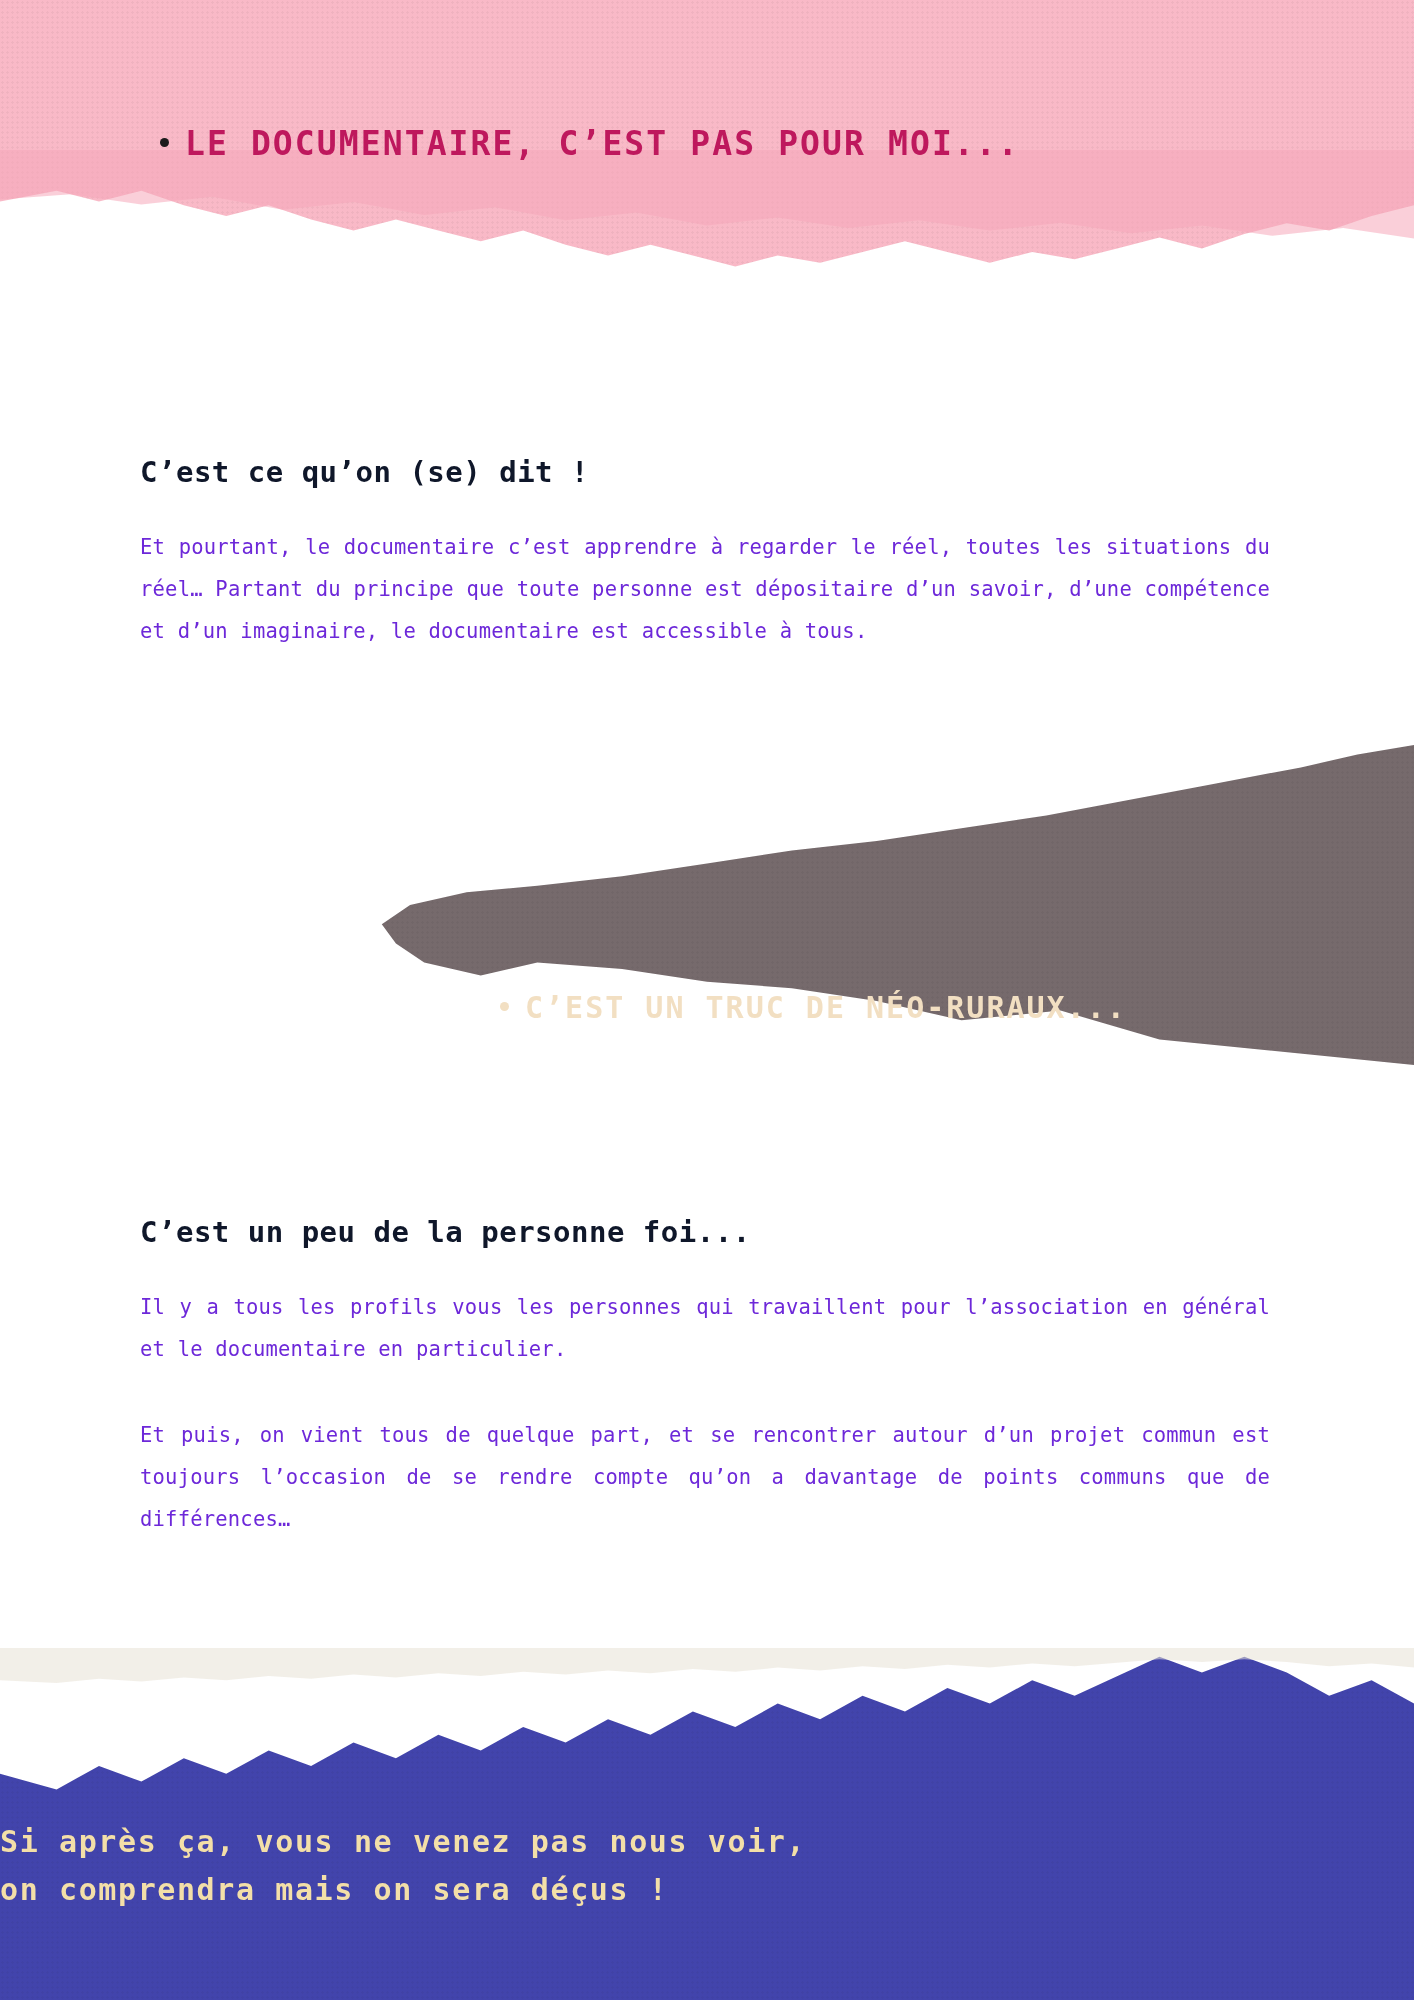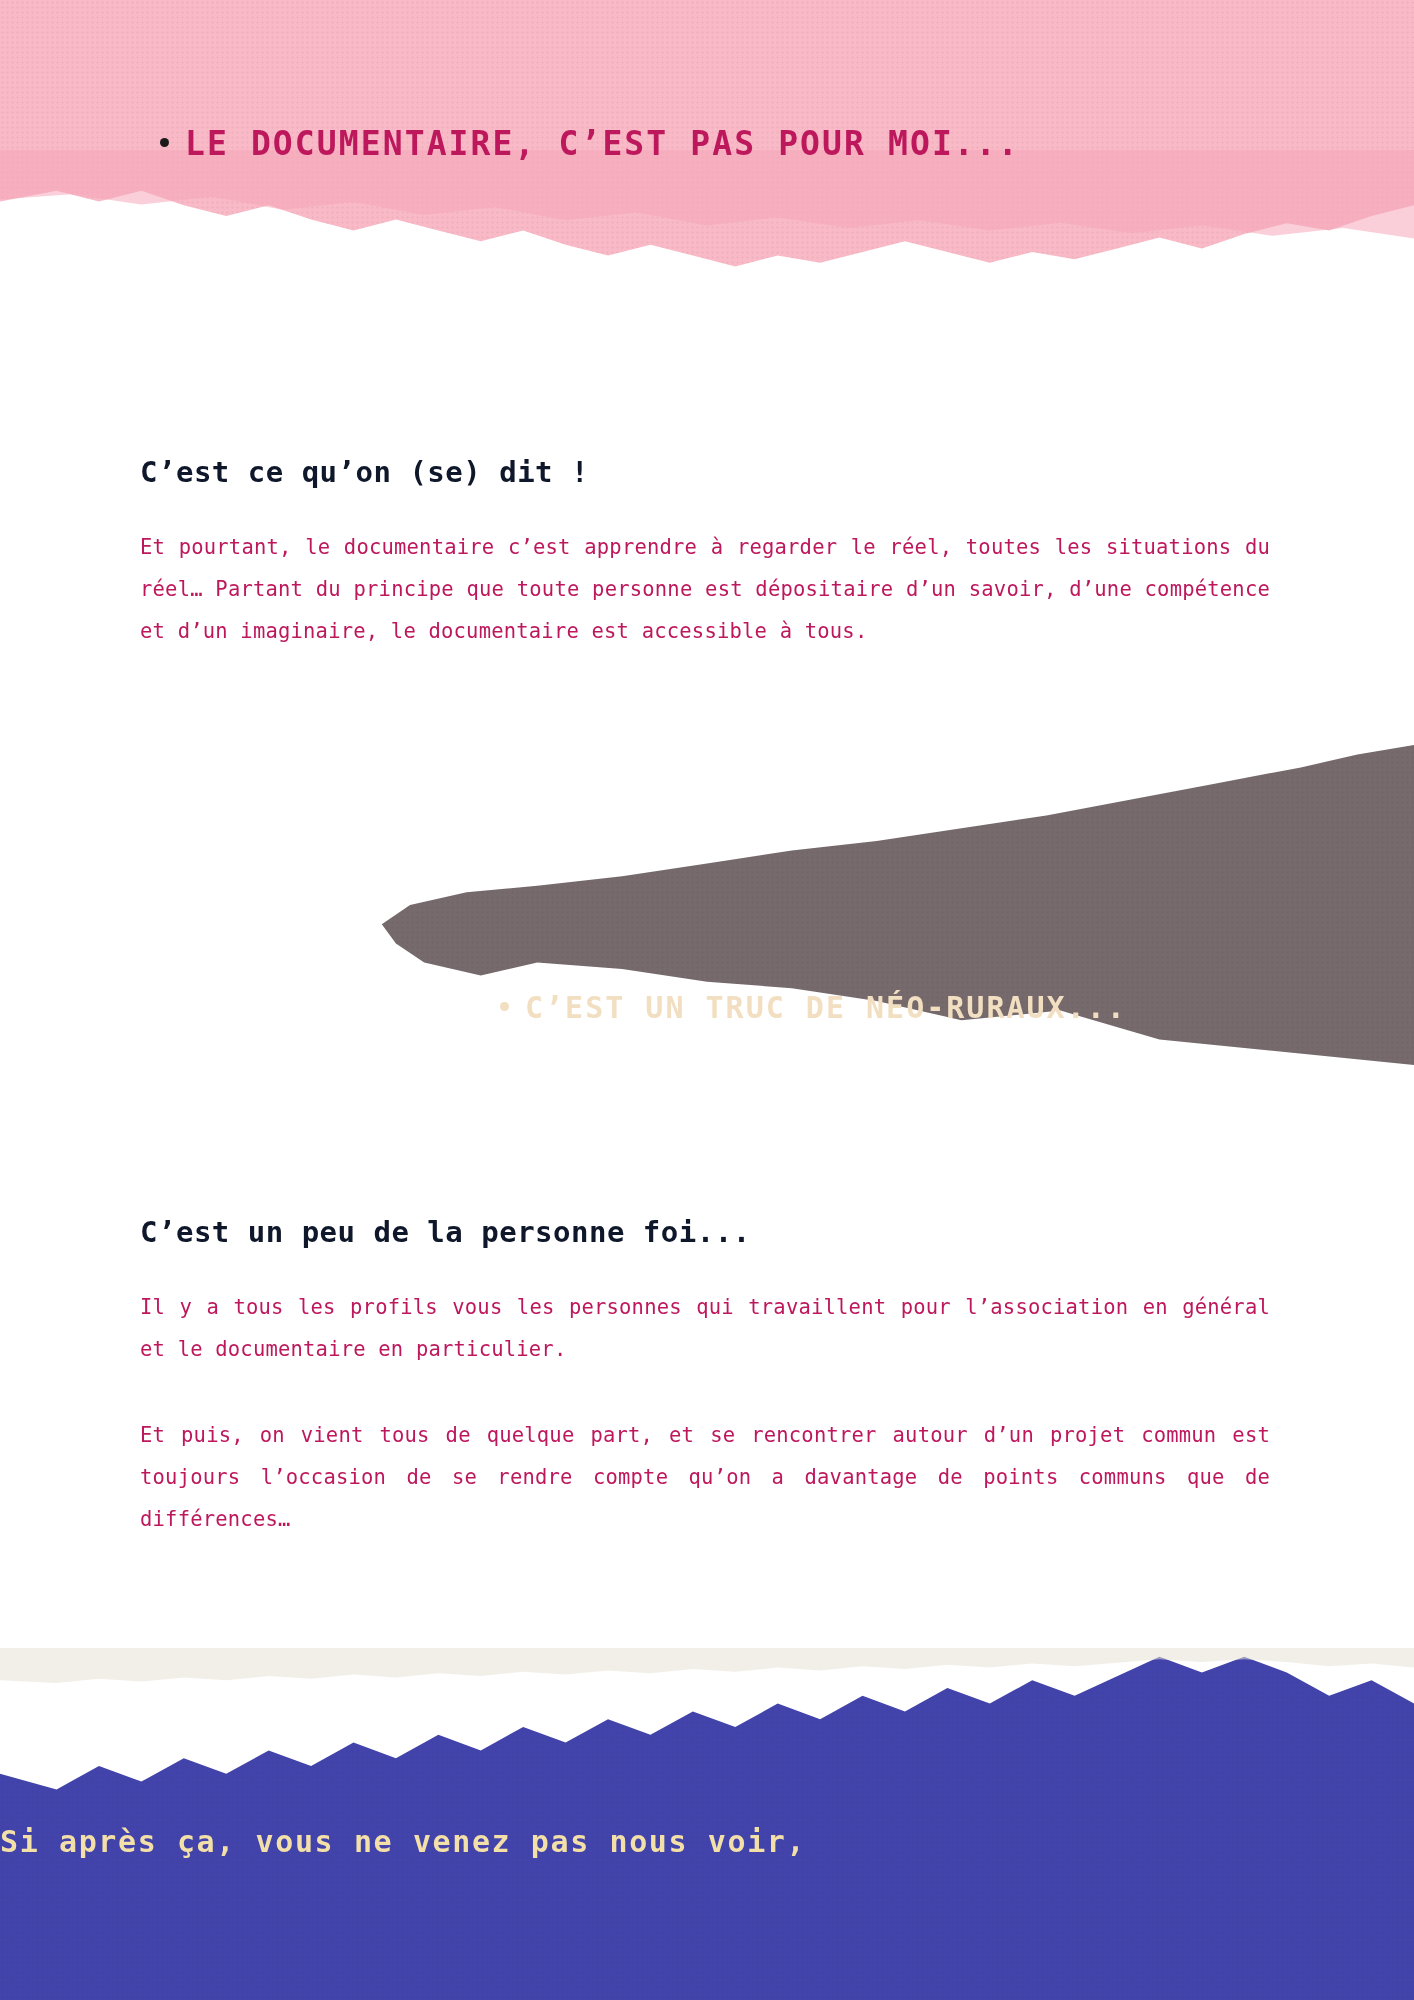--- a/index.html
+++ b/index.html
@@ -200,21 +200,21 @@
   }
   .section-title {
     font-size: 29px;
     font-weight: bold;
     color: #0f172a;
     letter-spacing: .5px;
   }
   .body-par {
     font-size: 20.5px;
     line-height: 42px;
-    color: #be185d;
+    color: #6d28d9;
     text-align: justify;
     letter-spacing: .2px;
   }
   #block-1 { top: 455px; }
   #block-1 .body-par { margin-top: 37px; }
   #block-2 { top: 1215px; }
   #block-2 .body-par { margin-top: 37px; }
   #block-2 .body-par + .body-par { margin-top: 44px; }
 </style>
 </head>
@@ -251,13 +251,14 @@
 </div>
 
 <div class="band" id="blue-band">
   <div class="band-bg">
     <div class="noise"></div>
   </div>
   <div class="edge-light"></div>
 </div>
 <div id="closing-statement">
   <div>Si après ça, vous ne venez pas nous voir,</div>
+  <div>on comprendra mais on sera déçus !</div>
 </div>
 
 </body></html>

